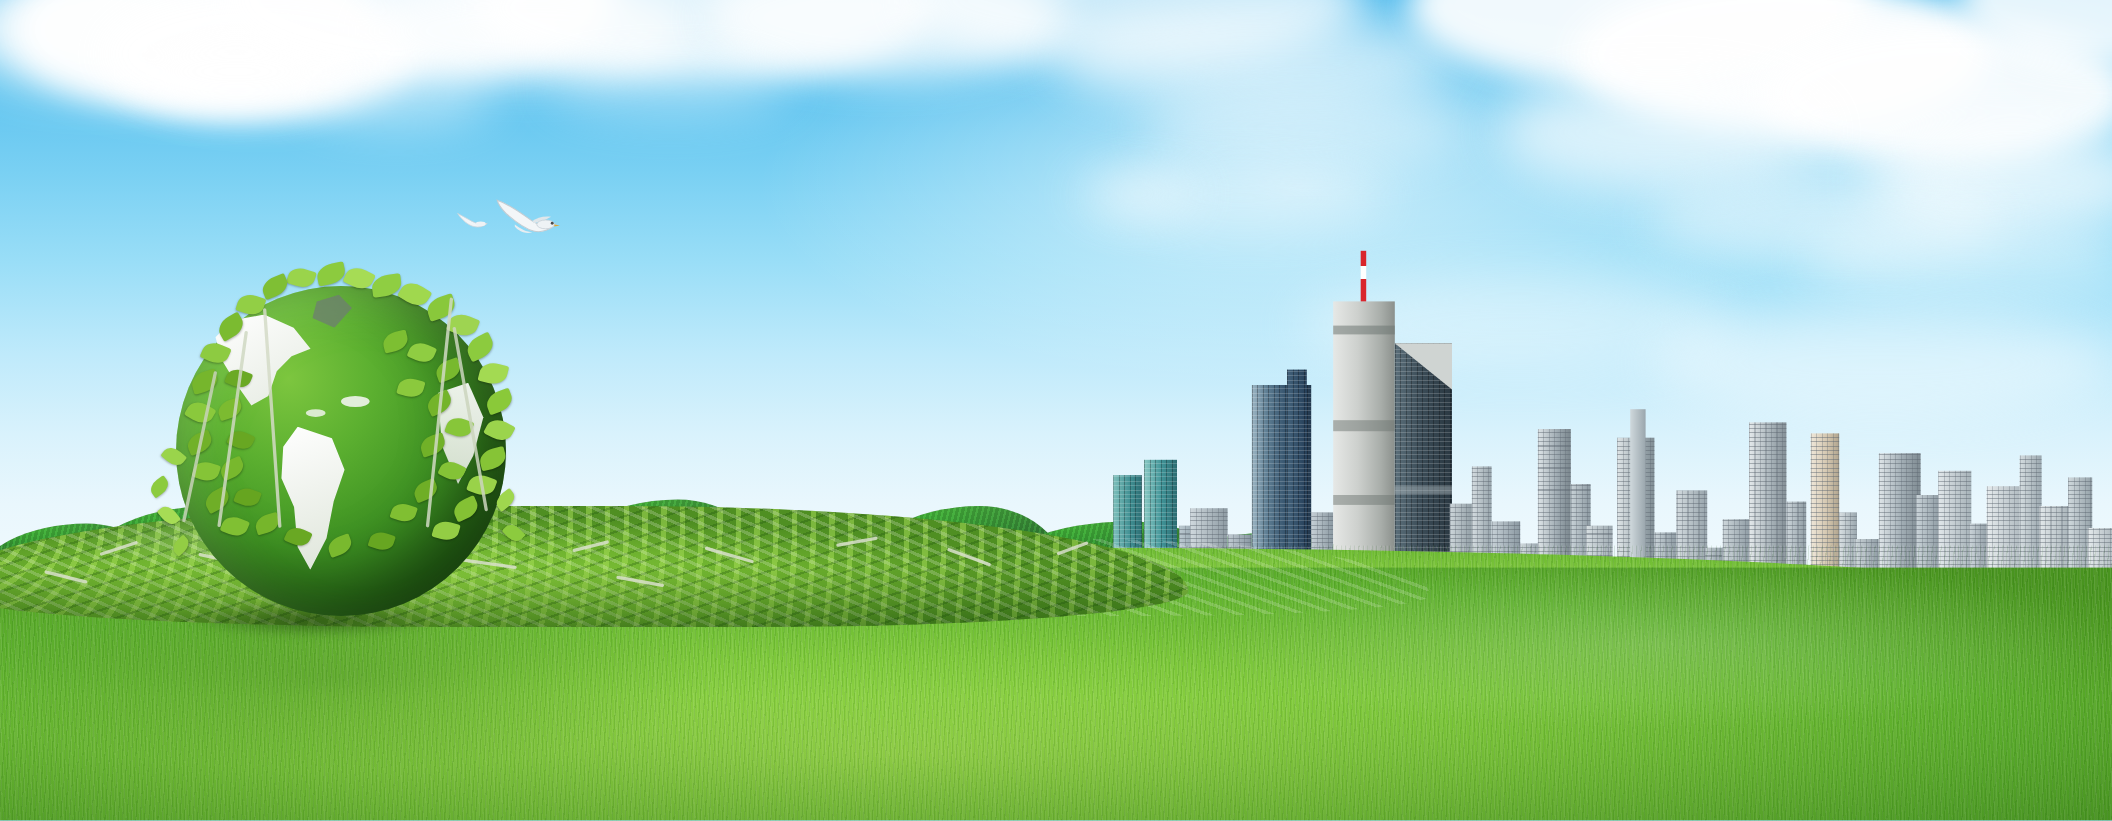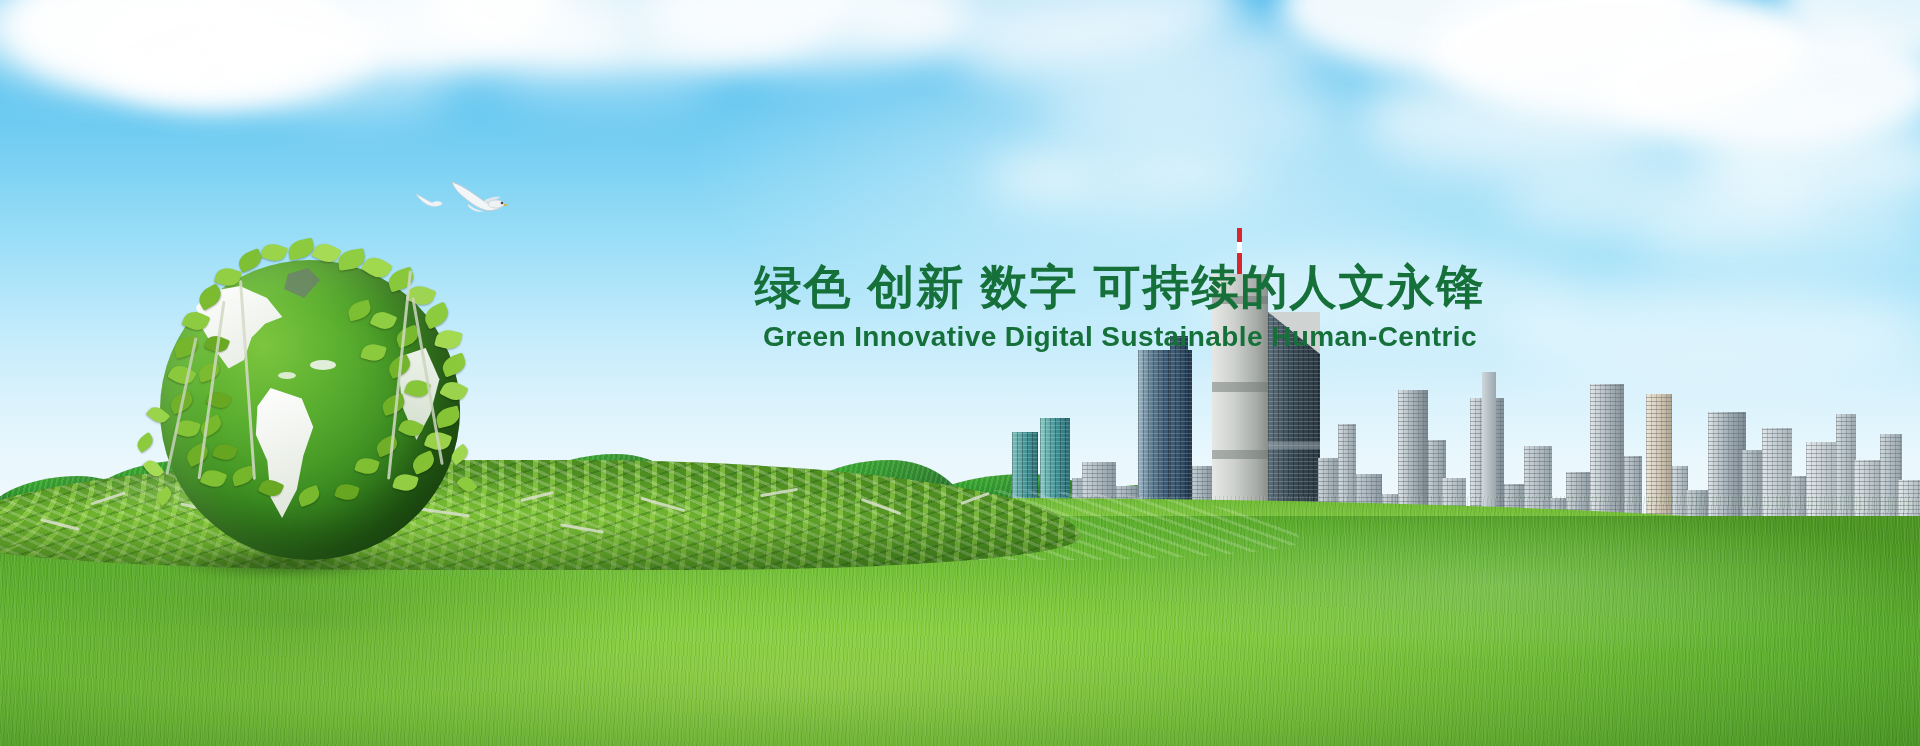--- a/index.html
+++ b/index.html
@@ -530,18 +530,14 @@
       <div class="lf" style="left:308px; top:238px; width:18px; height:13px; background:#8ccb3e; transform:rotate(46deg);"></div>
 
       <div class="vine" style="left:60px;  top:60px;  width:3px; height:180px; transform:rotate(8deg); background:#cfd8c2;"></div>
       <div class="vine" style="left:96px;  top:40px;  width:3px; height:200px; transform:rotate(-4deg); background:#d3dbc7;"></div>
       <div class="vine" style="left:276px; top:56px;  width:3px; height:170px; transform:rotate(-10deg); background:#cbd5bd;"></div>
       <div class="vine" style="left:248px; top:30px;  width:3px; height:210px; transform:rotate(6deg); background:#d0d9c3;"></div>
       <div class="vine" style="left:30px;  top:96px;  width:3px; height:140px; transform:rotate(12deg); background:#c7d2b8;"></div>
     </div>
   </div>
 
-  <div class="headline">
-    <div class="cn" style="color:#15703a;">绿色  创新  数字  可持续的人文永锋</div>
-    <div class="en" style="color:#15703a;">Green   Innovative   Digital   Sustainable   Human-Centric</div>
-  </div>
 
 </div>
 
 </body></html>

